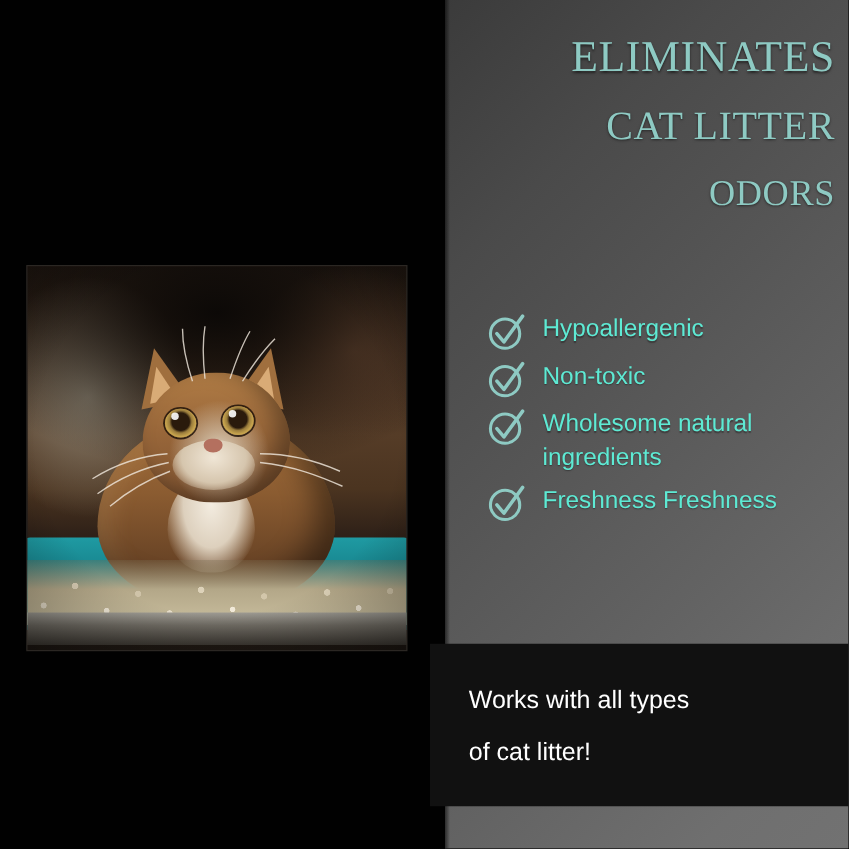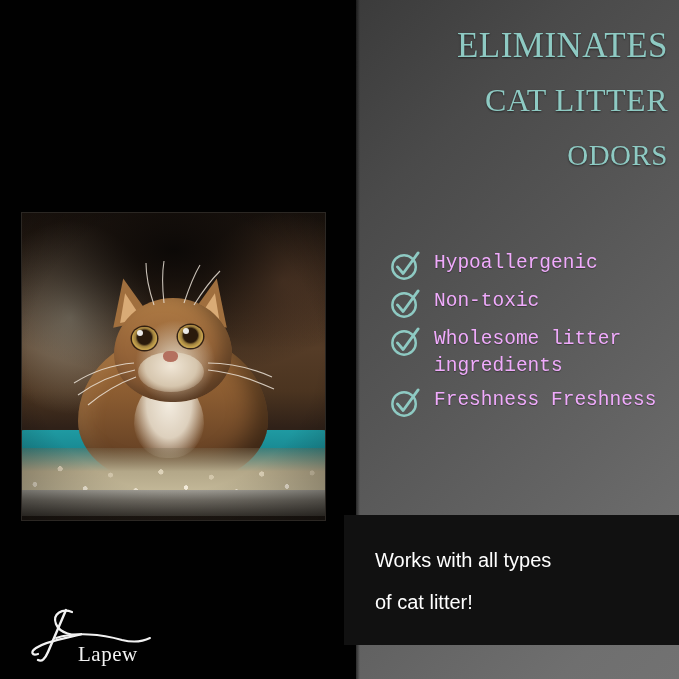--- a/index.html
+++ b/index.html
@@ -250,24 +250,24 @@
     margin-bottom: 7px;
   }
   .check-icon {
     flex: 0 0 auto;
     width: 30px;
     height: 30px;
     margin-right: 14px;
     margin-top: 1px;
   }
   .bullet-text {
-    color: #f0abfc;
+    color: #5eead4;
     font-size: 19.5px;
     line-height: 27px;
-    font-family: Liberation Mono, monospace;
+    font-family: Liberation Sans, sans-serif;
     text-shadow: 0 1px 1px rgba(0,0,0,0.35);
     white-space: pre-line;
   }
 
   
   .callout {
     position: absolute;
     left: 344px;
     top: 515px;
     width: 335px;
@@ -370,43 +370,33 @@
         <path d="M8 17 L14 24 L30 2" fill="none" stroke="#8ecac3" stroke-width="3" stroke-linecap="round" stroke-linejoin="round"></path>
       </svg>
       <span class="bullet-text">Non-toxic</span>
     </div>
 
     <div class="bullet-row">
       <svg class="check-icon" viewBox="0 0 32 32">
         <circle cx="15" cy="17" r="12.5" fill="none" stroke="#8ecac3" stroke-width="2.6"></circle>
         <path d="M8 17 L14 24 L30 2" fill="none" stroke="#8ecac3" stroke-width="3" stroke-linecap="round" stroke-linejoin="round"></path>
       </svg>
-      <span class="bullet-text">Wholesome litter
+      <span class="bullet-text">Wholesome natural
 ingredients</span>
     </div>
 
     <div class="bullet-row">
       <svg class="check-icon" viewBox="0 0 32 32">
         <circle cx="15" cy="17" r="12.5" fill="none" stroke="#8ecac3" stroke-width="2.6"></circle>
         <path d="M8 17 L14 24 L30 2" fill="none" stroke="#8ecac3" stroke-width="3" stroke-linecap="round" stroke-linejoin="round"></path>
       </svg>
       <span class="bullet-text">Freshness Freshness</span>
     </div>
 
   </div>
 
   <div class="callout">
     <div class="callout-text">Works with all types
 of cat litter!</div>
   </div>
 
-  <div class="logo">
-    <svg width="130" height="62" viewBox="0 0 130 62">
-      <g fill="none" stroke="#f2f2f2" stroke-linecap="round">
-        <path d="M46 8 C 36 4, 26 10, 30 20 C 34 30, 48 32, 56 30 C 44 34, 22 36, 10 44 C 4 48, 6 52, 12 50" stroke-width="2.2"></path>
-        <path d="M40 6 C 34 20, 28 34, 22 48 C 19 55, 16 58, 12 56" stroke-width="2.4"></path>
-        <path d="M30 34 C 50 28, 75 30, 96 36 C 108 39, 116 38, 124 34" stroke-width="2"></path>
-      </g>
-    </svg>
-    <span class="logo-word">Lapew</span>
-  </div>
 
 </div>
 
 </body></html>

